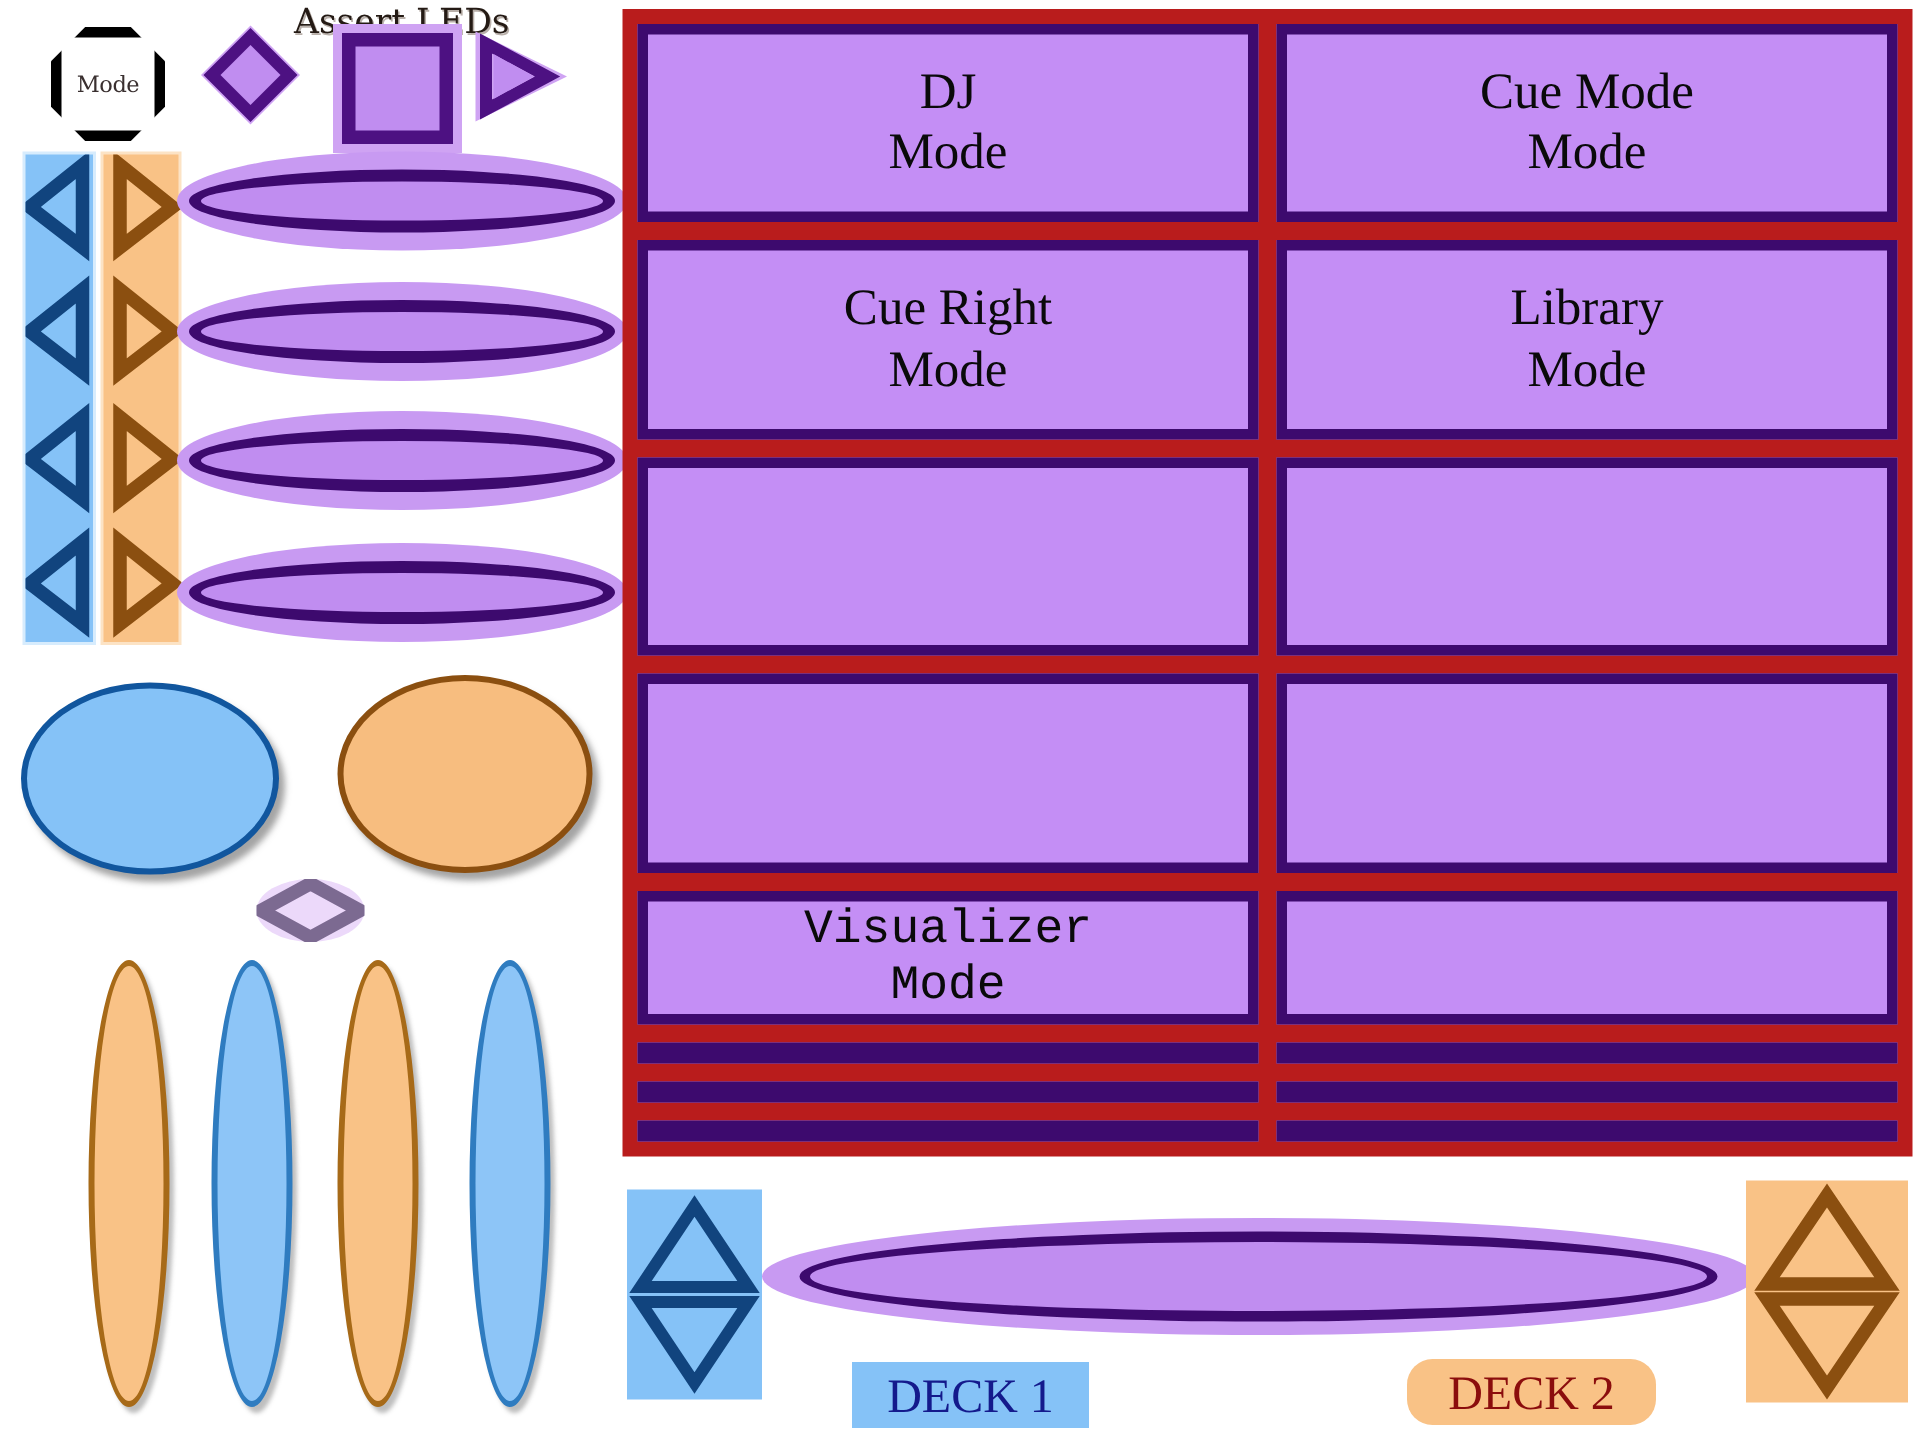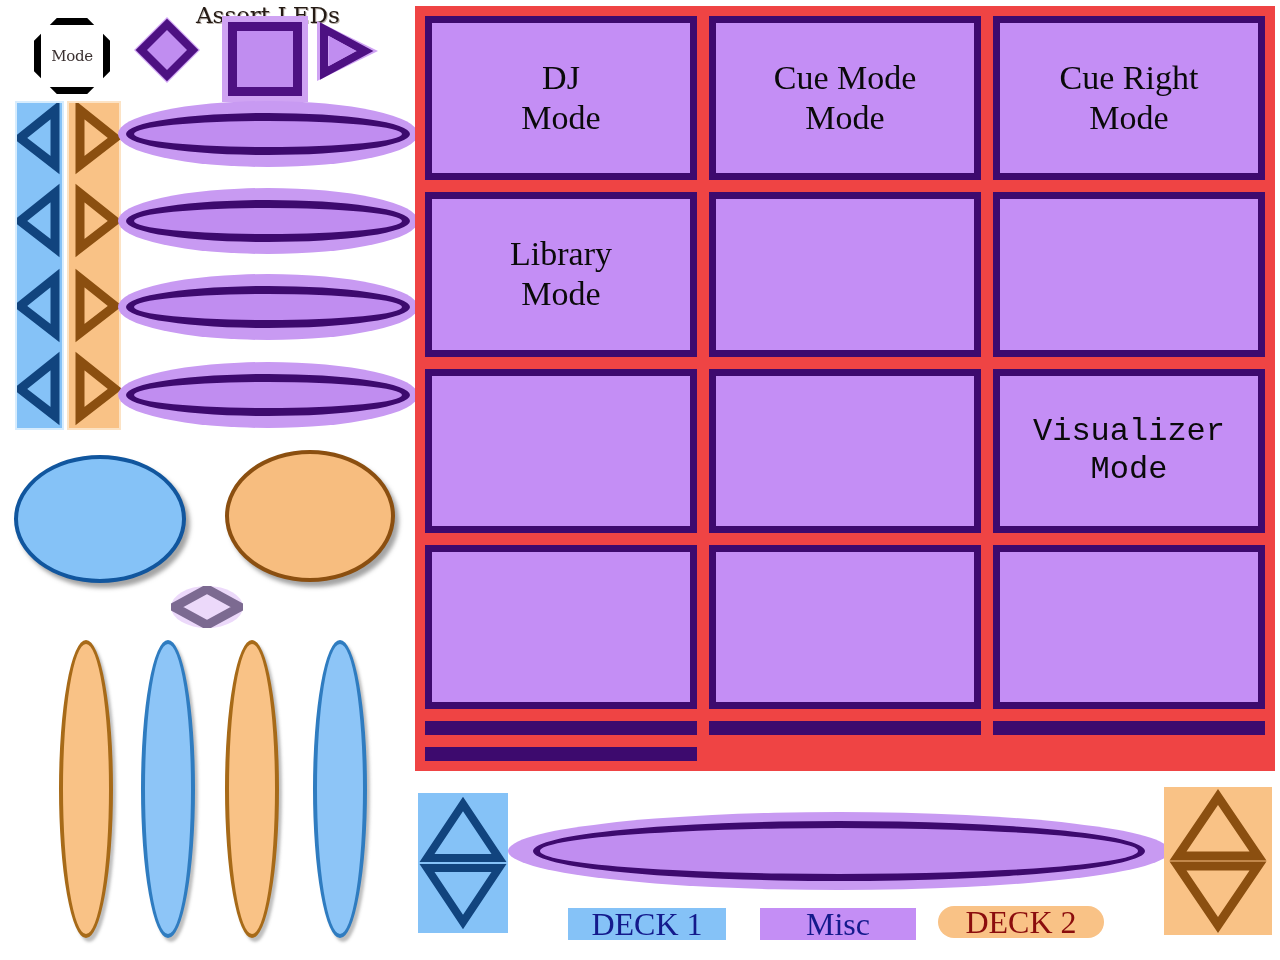--- a/index.html
+++ b/index.html
@@ -76,23 +76,23 @@
   .fader{
     border-radius:50%;box-sizing:border-box;
     box-shadow:3px 4px 3px rgba(110,110,110,.45);
   }
   .fader-o{background:#f9c286;border:4px solid #a76a18;}
   .fader-b{background:#8dc5f7;border:4px solid #2f7cc0;}
 
   
   #grid-panel{
     left:415px;top:6px;width:860px;height:765px;
-    background:#ef4444;
+    background:#b91c1c;
     display:grid;
-    grid-template-columns:repeat(3,1fr);
+    grid-template-columns:repeat(2,1fr);
     grid-template-rows:repeat(4,1fr);
     gap:12px;
     padding:10px;
     box-sizing:border-box;
   }
   .pad{
     background:#c48ef5;
     border:7px solid #3d0a6e;
     box-sizing:border-box;
     display:flex;flex-direction:column;
@@ -109,21 +109,21 @@
   
   .nav-pad{box-sizing:border-box;}
   .nav-blue{left:418px;top:793px;width:90px;height:140px;background:#85c2f7;}
   .nav-orange{left:1164px;top:787px;width:108px;height:148px;background:#f9c286;}
 
   .bottom-knob-outer{left:508px;top:812px;width:662px;height:78px;border-radius:50%;background:#c89af2;}
   .bottom-knob-inner{left:533px;top:821px;width:612px;height:60px;border-radius:50%;background:#c08df0;border:7px solid #3d0a6e;box-sizing:border-box;}
 
   
   .legend-chip{
-    height:32px;display:flex;align-items:center;justify-content:center;
+    height:44px;display:flex;align-items:center;justify-content:center;
     font-size:32px;box-sizing:border-box;
   }
   .lg1{left:568px;top:908px;width:158px;background:#85c2f7;color:#141a8c;}
   .lg2{left:760px;top:908px;width:156px;background:#c48ef5;color:#141a8c;}
   .lg3{left:938px;top:906px;width:166px;background:#f9c286;color:#8b0d0d;border-radius:17px;}
 </style>
 </head>
 <body>
 
 <div id="stage">
@@ -287,20 +287,17 @@
       <g fill="none" stroke="#8b4f10" stroke-width="9" stroke-linejoin="miter">
         <polygon points="54,10 94,69 14,69"></polygon>
         <polygon points="54,138 94,79 14,79"></polygon>
       </g>
     </svg>
   </div>
 
   <div class="abs legend-chip lg1">
     <span>DECK 1</span>
   </div>
-  <div class="abs legend-chip lg2">
-    <span>Misc</span>
-  </div>
   <div class="abs legend-chip lg3">
     <span>DECK 2</span>
   </div>
 
 </div>
 
 </body></html>

